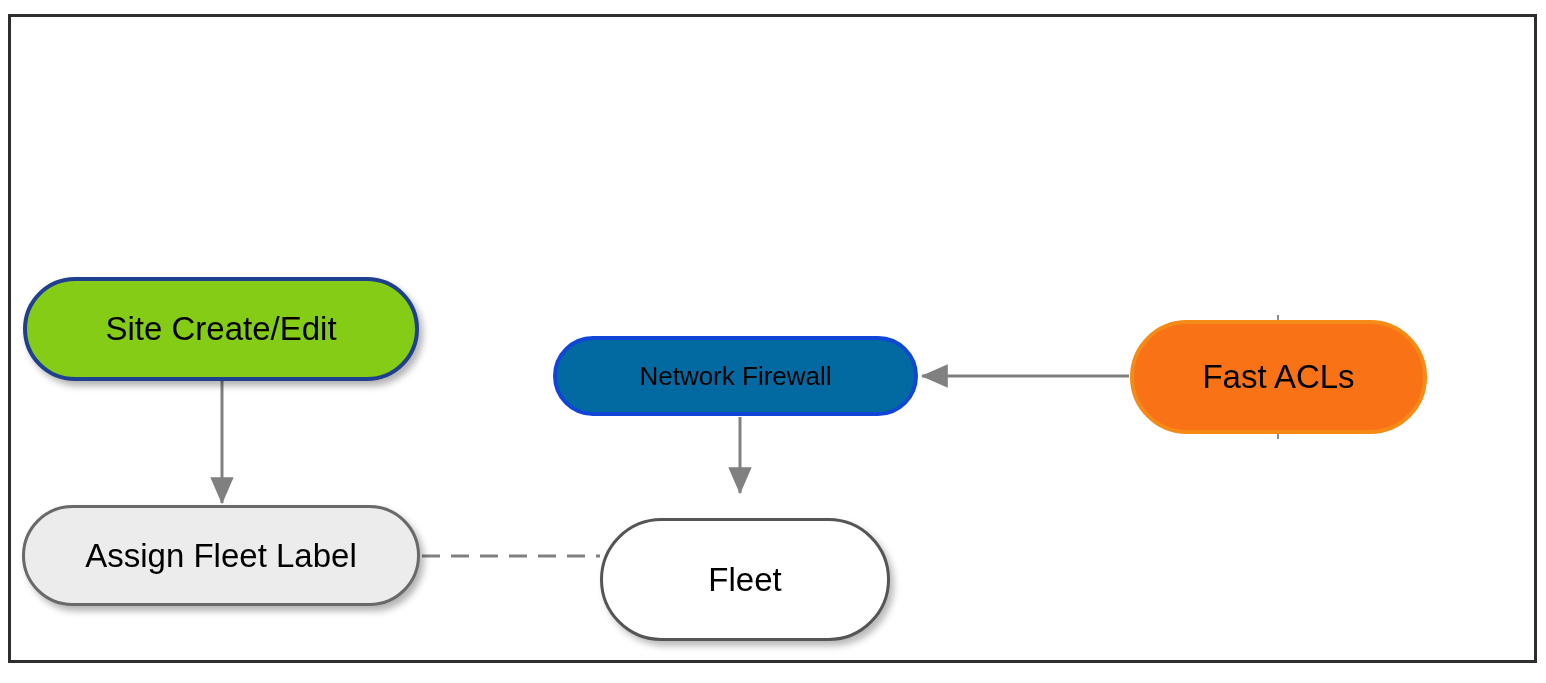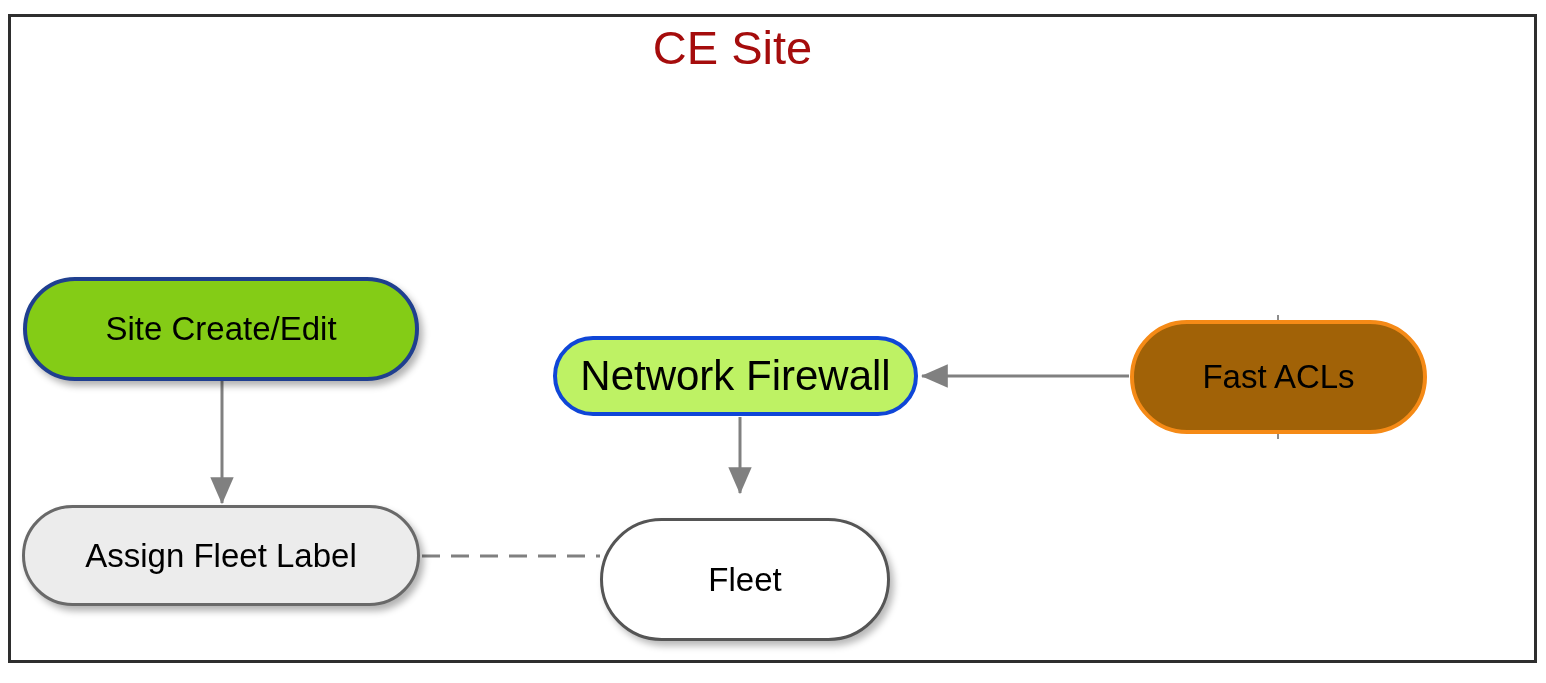--- a/index.html
+++ b/index.html
@@ -88,22 +88,22 @@
   }
 
   
   #node-network-firewall {
     left: 553px;
     top: 336px;
     width: 365px;
     height: 80px;
     border: 4px solid #0f46d7;
     border-radius: 40px;
-    background: #bef264;
-    font-size: 42px;
+    background: #0369a1;
+    font-size: 26px;
     text-align: right;
   }
 
   
   #node-fleet {
     left: 600px;
     top: 494px;
     width: 290px;
     height: 123px;
     border: 3px solid #555555;
@@ -115,21 +115,21 @@
   }
 
   
   #node-fast-acls {
     left: 1130px;
     top: 320px;
     width: 297px;
     height: 114px;
     border: 4px solid #f58a16;
     border-radius: 57px;
-    background: #a16207;
+    background: #f97316;
     font-size: 33px;
   }
   .conn-svg {
     position: absolute;
     left: 0;
     top: 0;
     width: 1546px;
     height: 683px;
     overflow: visible;
     pointer-events: none;
@@ -139,21 +139,20 @@
     background: #8c8c8c;
   }
 </style>
 </head>
 <body>
 
 <div id="canvas">
 
   <div class="frame"></div>
 
-  <div class="diagram-title">CE Site</div>
 
   <svg class="conn-svg" viewBox="0 0 1546 683" xmlns="http://www.w3.org/2000/svg">
     <defs>
       <marker id="arrowhead" markerWidth="9" markerHeight="9" refX="8.6" refY="4.5" orient="auto" markerUnits="strokeWidth">
         <path d="M0,0.6 L9,4.5 L0,8.4 z" fill="#808080"></path>
       </marker>
     </defs>
 
     <line x1="222" y1="377" x2="222" y2="503" stroke="#808080" stroke-width="3" marker-end="url(#arrowhead)"></line>
 

